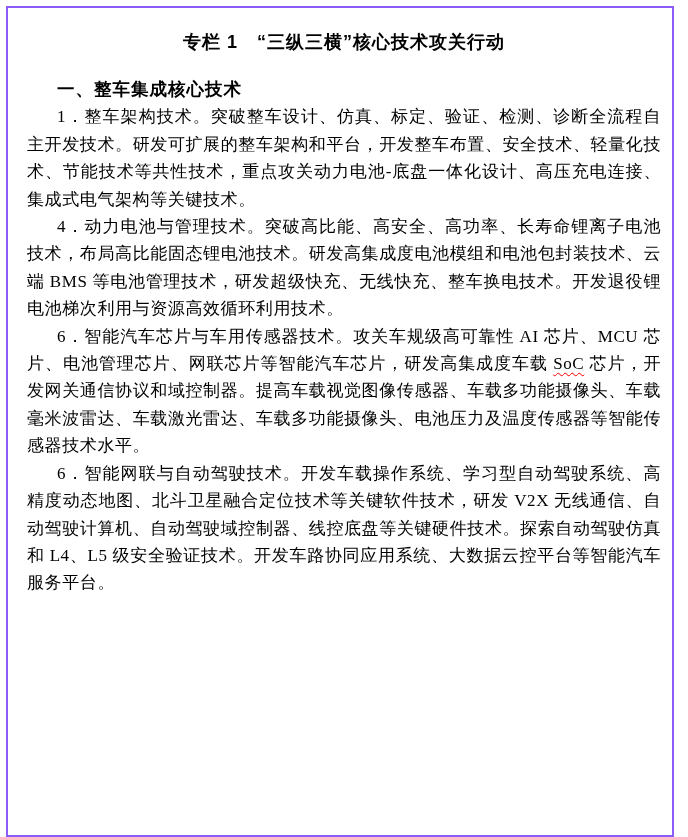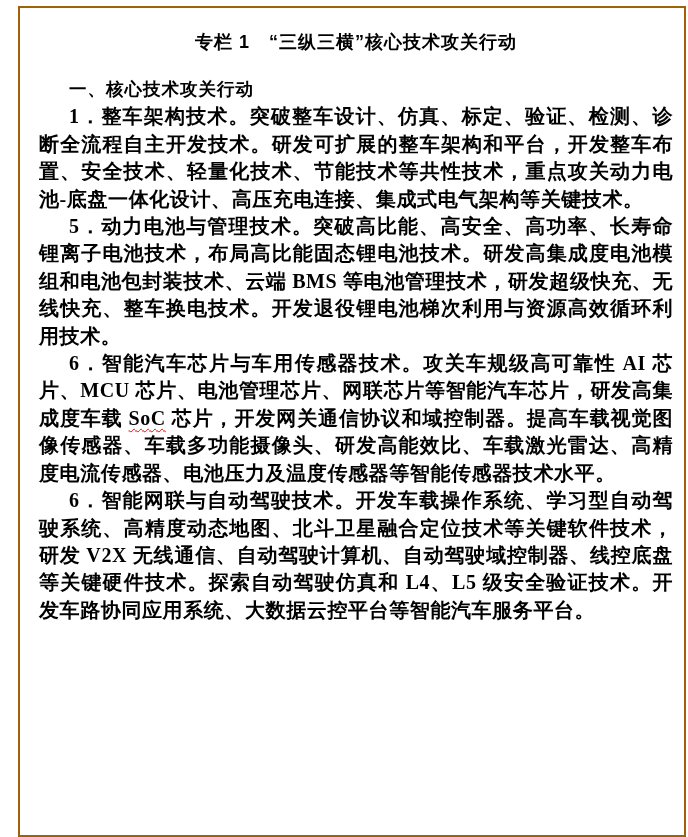--- a/index.html
+++ b/index.html
@@ -11,26 +11,26 @@
     position: relative;
     width: 688px;
     height: 837px;
     background: #ffffff;
     overflow: hidden;
     color: #000000;
     font-family: "Liberation Serif", "DejaVu Serif", serif;
   }
   .panel {
     position: absolute;
-    left: 18px;
+    left: 6px;
     top: 6px;
     width: 668px;
     height: 831px;
     box-sizing: border-box;
-    border: 2px solid #a16207;
+    border: 2px solid #8b5cf6;
     padding: 22px 11px 0 19px;
     overflow: hidden;
   }
   .panel-title {
     margin: 0 0 22px 0;
     font-family: "Liberation Sans", "DejaVu Sans", sans-serif;
     font-weight: bold;
     font-size: 18px;
     line-height: 24px;
     text-align: center;
@@ -40,49 +40,48 @@
     margin: 0;
     font-family: "Liberation Sans", "DejaVu Sans", sans-serif;
     font-weight: bold;
     font-size: 17.5px;
     line-height: 27.4px;
     text-indent: 30px;
     letter-spacing: 1px;
   }
   .para {
     margin: 0;
-    font-size: 20px;
+    font-size: 17px;
     line-height: 27.4px;
     text-indent: 30px;
     text-align: justify;
     letter-spacing: 0.6px;
-    font-weight: bold;
   }
   .misspell {
     text-decoration: underline wavy #ff0000;
     text-decoration-thickness: 1px;
     text-underline-offset: 3px;
     text-decoration-skip-ink: none;
   }
 </style>
 </head>
 <body>
 
 <div class="page">
   <div class="panel">
 
     <div class="panel-title">专栏 1　“三纵三横”核心技术攻关行动</div>
 
-    <div class="section-heading">一、核心技术攻关行动</div>
+    <div class="section-heading">一、整车集成核心技术</div>
 
     <p class="para"><span>1．整车架构技术。突破整车设计、仿真、标定、验证、检测、诊断全流程自主开发技术。研发可扩展的整车架构和平台，开发整车布置、安全技术、轻量化技术、节能技术等共性技术，重点攻关动力电池-底盘一体化设计、高压充电连接、集成式电气架构等关键技术。</span></p>
 
 
 
-    <p class="para"><span>5．动力电池与管理技术。突破高比能、高安全、高功率、长寿命锂离子电池技术，布局高比能固态锂电池技术。研发高集成度电池模组和电池包封装技术、云端 BMS 等电池管理技术，研发超级快充、无线快充、整车换电技术。开发退役锂电池梯次利用与资源高效循环利用技术。</span></p>
+    <p class="para"><span>4．动力电池与管理技术。突破高比能、高安全、高功率、长寿命锂离子电池技术，布局高比能固态锂电池技术。研发高集成度电池模组和电池包封装技术、云端 BMS 等电池管理技术，研发超级快充、无线快充、整车换电技术。开发退役锂电池梯次利用与资源高效循环利用技术。</span></p>
 
 
-    <p class="para"><span>6．智能汽车芯片与车用传感器技术。攻关车规级高可靠性 AI 芯片、MCU 芯片、电池管理芯片、网联芯片等智能汽车芯片，研发高集成度车载 </span><span class="misspell">SoC</span><span> 芯片，开发网关通信协议和域控制器。提高车载视觉图像传感器、车载多功能摄像头、研发高能效比、车载激光雷达、高精度电流传感器、电池压力及温度传感器等智能传感器技术水平。</span></p>
+    <p class="para"><span>6．智能汽车芯片与车用传感器技术。攻关车规级高可靠性 AI 芯片、MCU 芯片、电池管理芯片、网联芯片等智能汽车芯片，研发高集成度车载 </span><span class="misspell">SoC</span><span> 芯片，开发网关通信协议和域控制器。提高车载视觉图像传感器、车载多功能摄像头、车载毫米波雷达、车载激光雷达、车载多功能摄像头、电池压力及温度传感器等智能传感器技术水平。</span></p>
 
     <p class="para"><span>6．智能网联与自动驾驶技术。开发车载操作系统、学习型自动驾驶系统、高精度动态地图、北斗卫星融合定位技术等关键软件技术，研发 V2X 无线通信、自动驾驶计算机、自动驾驶域控制器、线控底盘等关键硬件技术。探索自动驾驶仿真和 L4、L5 级安全验证技术。开发车路协同应用系统、大数据云控平台等智能汽车服务平台。</span></p>
 
   </div>
 </div>
 
 </body></html>

